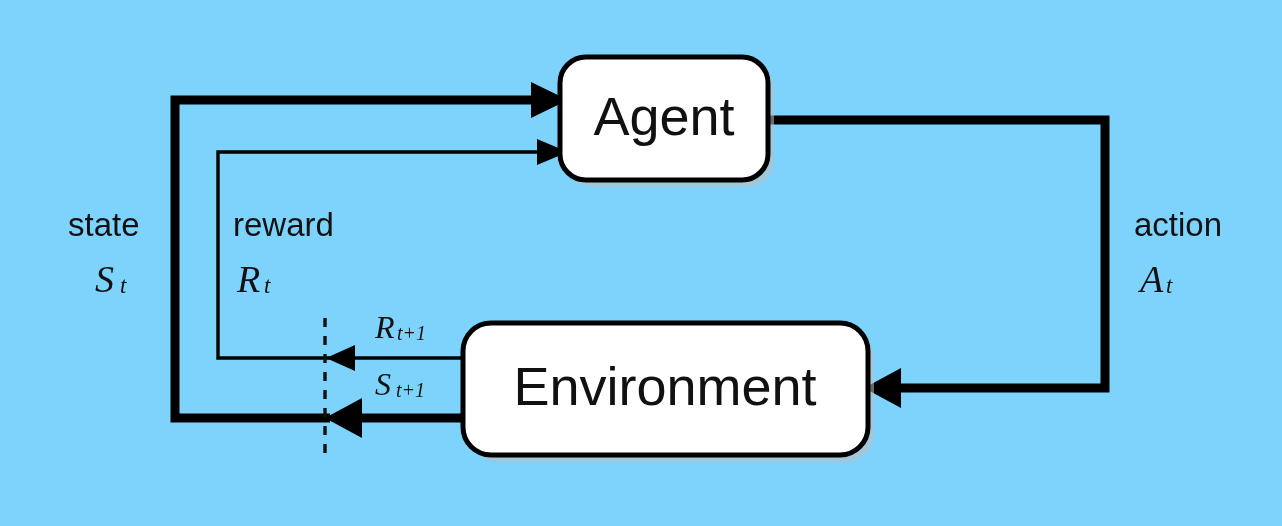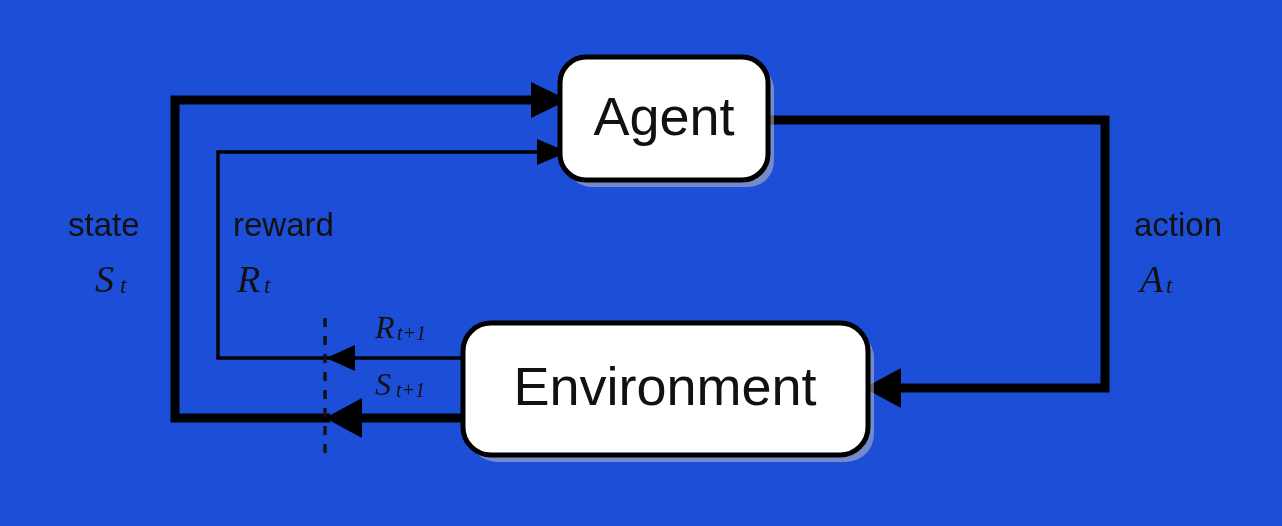--- a/index.html
+++ b/index.html
@@ -5,21 +5,21 @@
 <style>
   html, body {
     margin: 0;
     padding: 0;
     background: #ffffff;
   }
   #canvas {
     position: relative;
     width: 1282px;
     height: 526px;
-    background: #1d4ed8;
+    background: #7dd3fc;
     overflow: hidden;
     font-family: "Liberation Sans", sans-serif;
   }
   #diagram-svg {
     position: absolute;
     left: 0;
     top: 0;
     width: 1282px;
     height: 526px;
     display: block;

